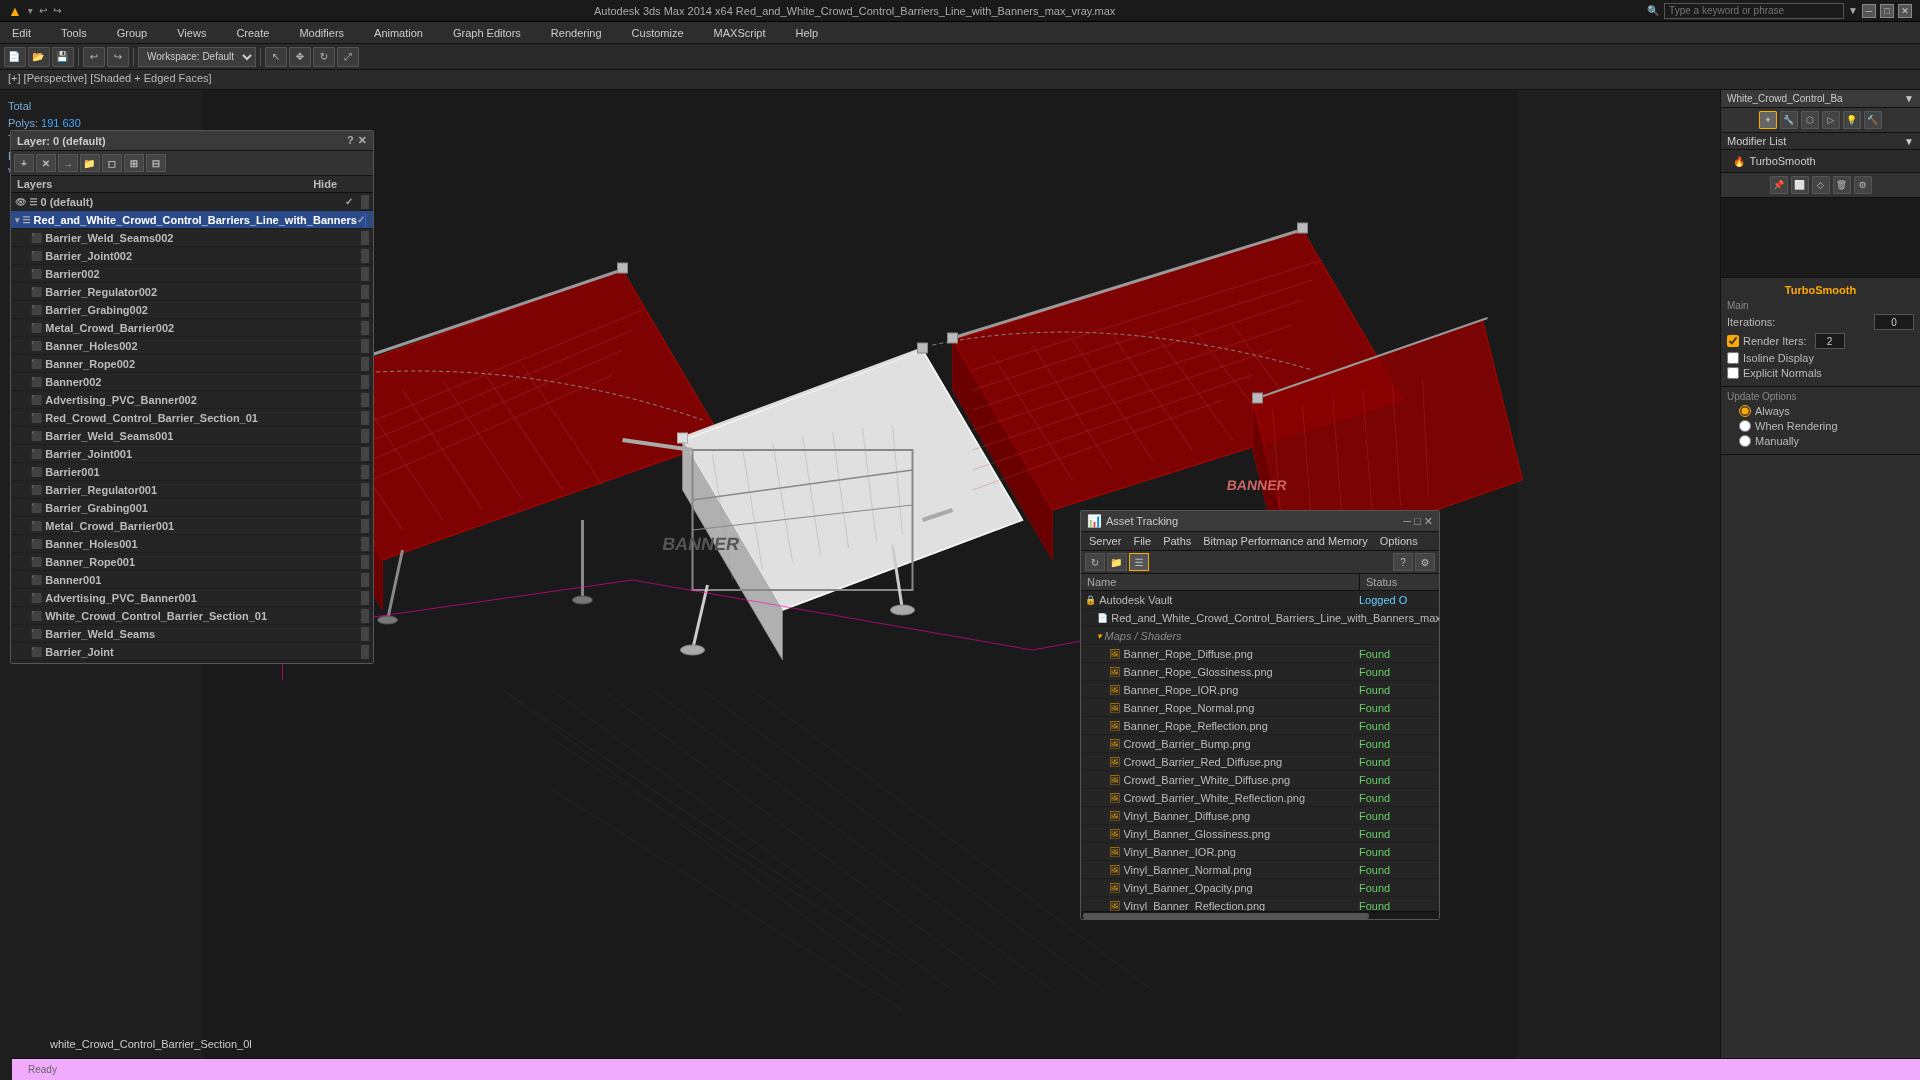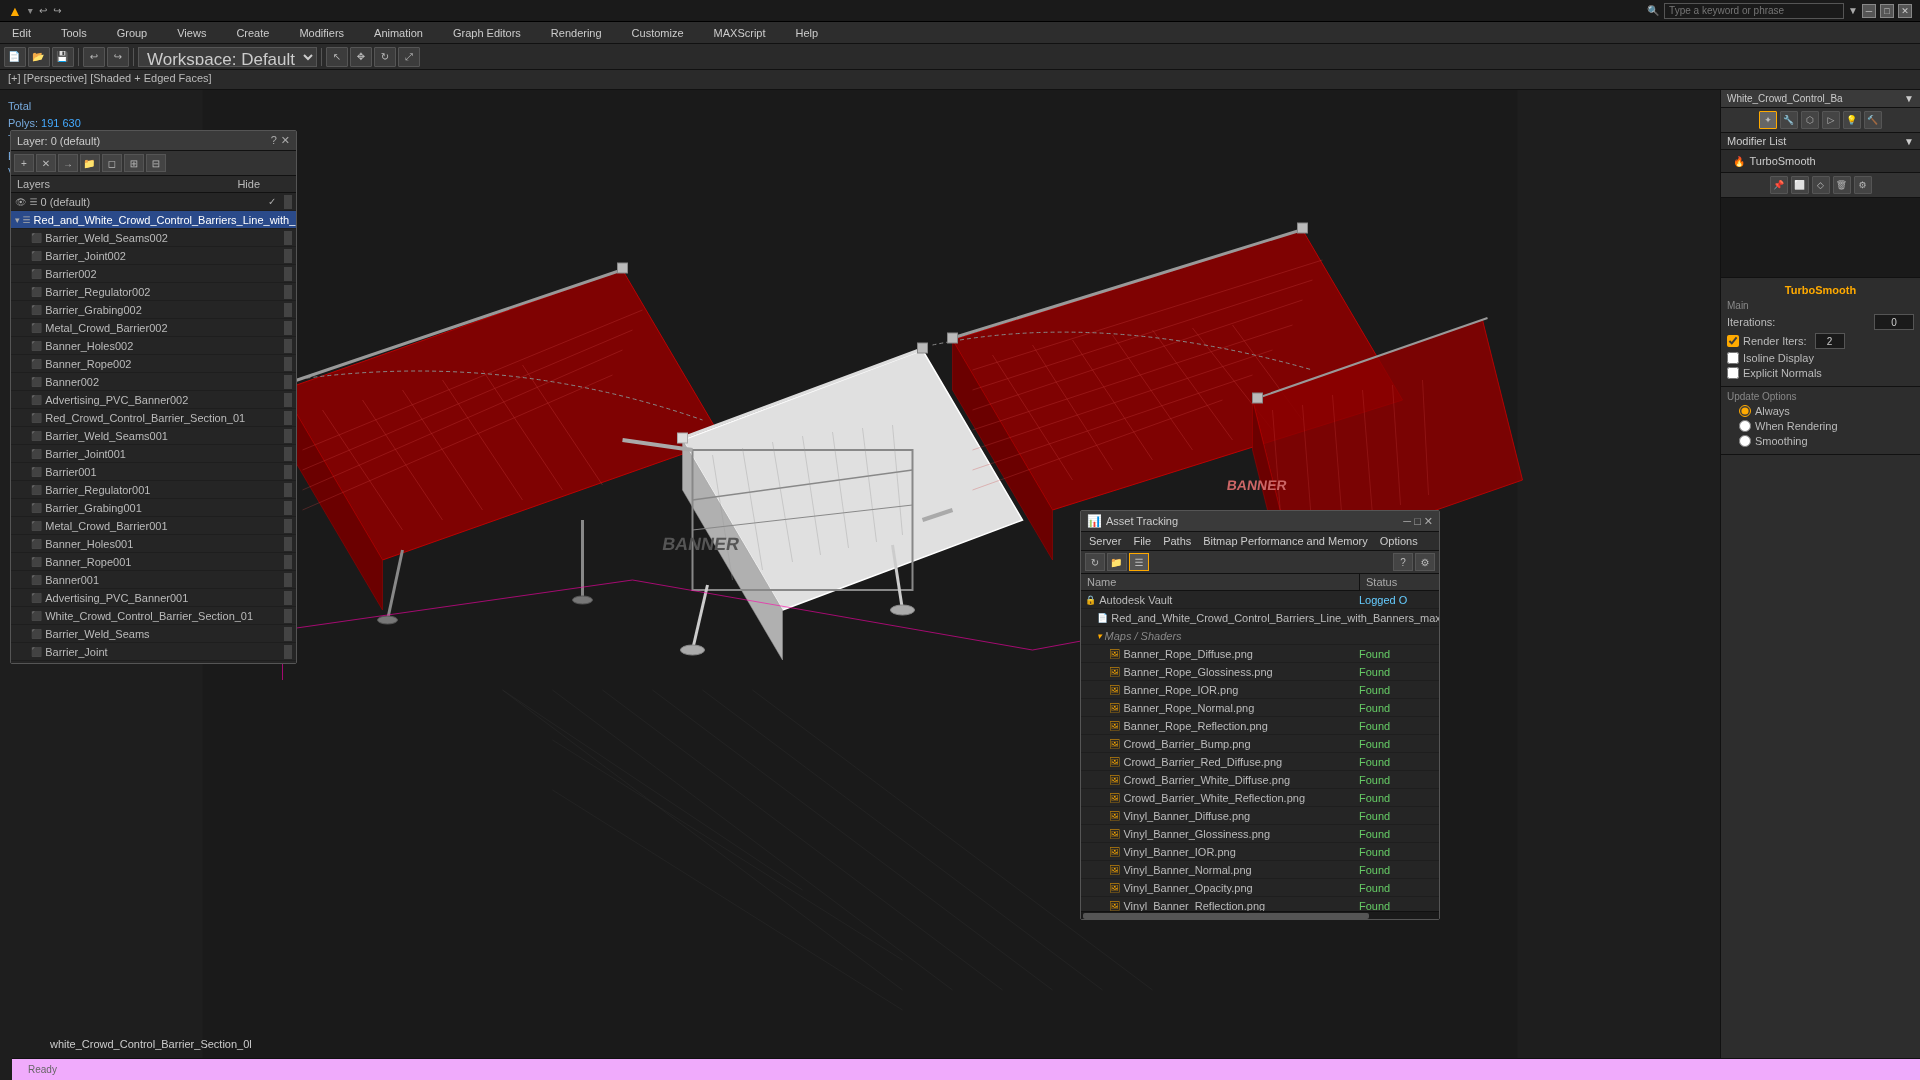--- a/index.html
+++ b/index.html
@@ -63,21 +63,21 @@
       color: #bbb;
       border-radius: 1px;
     }
     .tb-sep { width: 1px; height: 18px; background: #555; margin: 0 2px; }
 
     
     .workspace-select {
       background: #3c3c3c;
       border: 1px solid #555;
       color: #ccc;
-      font-size: 17px;
+      font-size: 10px;
       padding: 1px 4px;
       height: 20px;
       cursor: pointer;
     }
     #search-input {
       width: 180px;
       height: 18px;
       background: #1a1a1a;
       border: 1px solid #555;
       color: #aaa;
@@ -243,27 +243,28 @@
     input[type="radio"] {
       width: 12px; height: 12px;
       accent-color: #fa0;
     }
 
     
     #layers-panel {
       position: absolute;
       left: 10px;
       top: 40px;
-      width: 287px;
+      width: 364px;
       background: #2d2d2d;
       border: 1px solid #555;
       border-radius: 2px;
       display: flex;
       flex-direction: column;
       z-index: 10;
+      font-weight: bold;
     }
     #layers-title-bar {
       background: #3a3a3a;
       padding: 3px 6px;
       font-size: 11px;
       color: #ccc;
       display: flex;
       align-items: center;
       justify-content: space-between;
       cursor: move;
@@ -447,20 +448,21 @@
 </head>
 <body>
 
 <div id="title-bar">
   <div class="title-left">
     <span style="font-size:14px; color:#fa0;">▲</span>
     <span style="font-size:10px; color:#888;">▾</span>
     <span style="font-size:10px; color:#aaa; cursor:pointer;">↩</span>
     <span style="font-size:10px; color:#aaa; cursor:pointer;">↪</span>
   </div>
+  <div class="title-center">Autodesk 3ds Max 2014 x64    Red_and_White_Crowd_Control_Barriers_Line_with_Banners_max_vray.max</div>
   <div class="title-right">
     <span style="font-size:10px;">🔍</span>
     <input id="search-input" style="width: 180px; height: 16px; background: rgb(26, 26, 26); border: 1px solid rgb(85, 85, 85); color: rgb(170, 170, 170); font-size: 10px; padding: 0px 4px;" placeholder="Type a keyword or phrase">
     <span style="font-size:10px; cursor:pointer; color:#aaa;">▼</span>
     <div class="win-btn">─</div>
     <div class="win-btn">□</div>
     <div class="win-btn close">✕</div>
   </div>
 </div>
 
@@ -1012,21 +1014,21 @@
         <span>Always</span>
       </div>
 
       <div class="radio-row">
         <input type="radio" name="update" style="">
         <span>When Rendering</span>
       </div>
 
       <div class="radio-row">
         <input type="radio" name="update" style="">
-        <span>Smoothing</span>
+        <span>Manually</span>
       </div>
     </div>
 
   </div>
 
 </div>
 
 <div id="status-bar">
   <span style="color:#666; font-size:10px;">Ready</span>
 </div>

